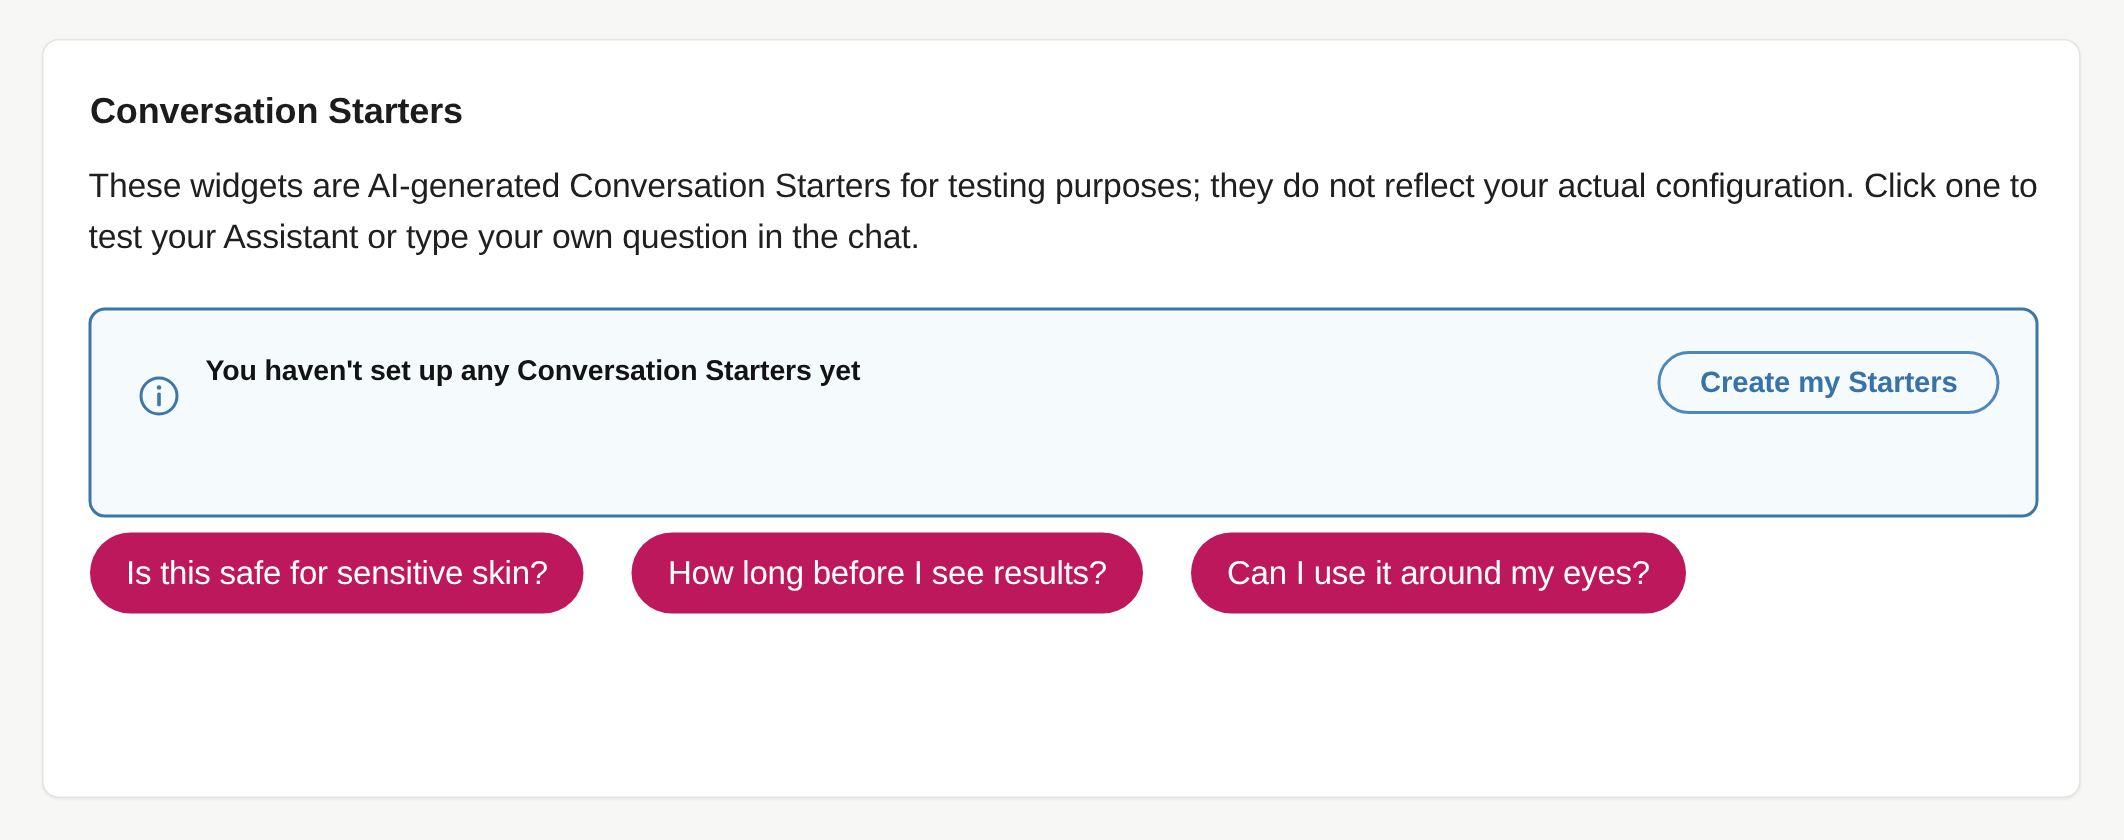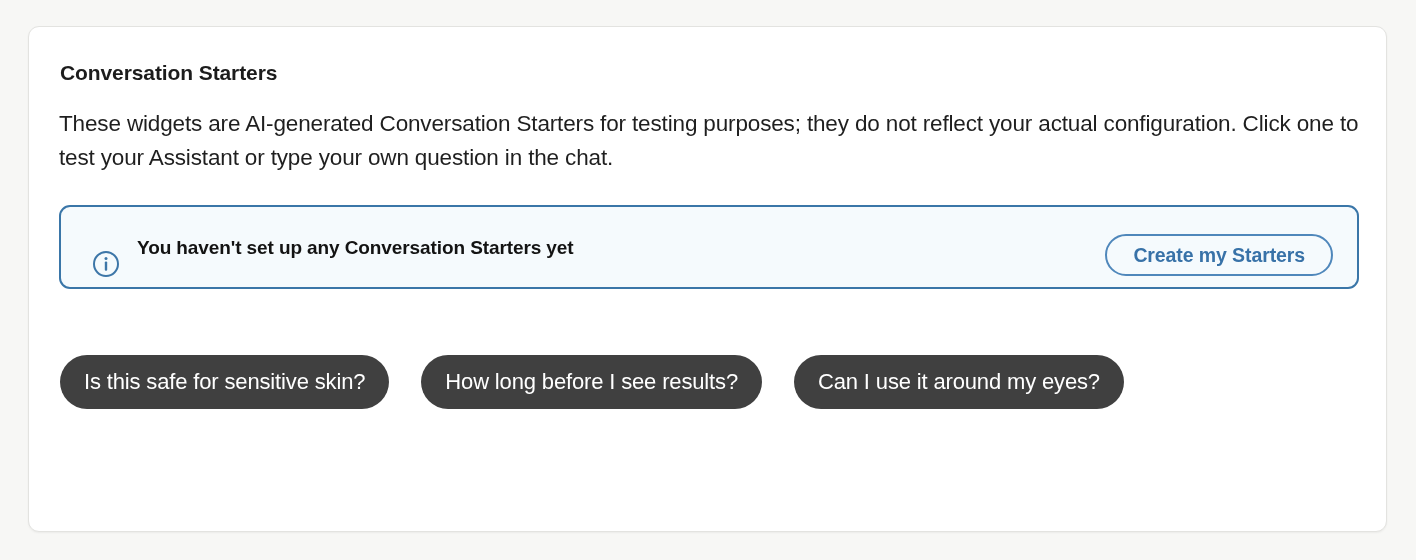--- a/index.html
+++ b/index.html
@@ -25,21 +25,21 @@
     background: #ffffff;
     border: 1px solid #e3e3e0;
     border-radius: 11px;
     box-shadow: 0 1px 2px rgba(0,0,0,0.05);
   }
 
   .card-title {
     position: absolute;
     left: 31px;
     top: 34px;
-    font-size: 21px;
+    font-size: 24px;
     font-weight: bold;
     color: #1c1c1c;
     letter-spacing: -0.1px;
   }
 
   .card-desc {
     position: absolute;
     left: 30px;
     top: 80px;
     width: 1300px;
@@ -48,21 +48,21 @@
     color: #1f1f1f;
     letter-spacing: -0.15px;
   }
 
   
   .banner {
     position: absolute;
     left: 30px;
     top: 178px;
     width: 1300px;
-    height: 84px;
+    height: 140px;
     box-sizing: border-box;
     background: #f5fafd;
     border: 2px solid #3a76a8;
     border-radius: 11px;
   }
   .banner-icon {
     position: absolute;
     left: 31px;
     top: 43px;
     width: 28px;
@@ -120,21 +120,21 @@
     flex-wrap: wrap;
     gap: 39px 32px;
     align-content: flex-start;
   }
   .chip {
     height: 54px;
     padding: 0 24px;
     box-sizing: border-box;
     display: inline-flex;
     align-items: center;
-    background: #404040;
+    background: #be185d;
     color: #ffffff;
     border: none;
     border-radius: 27px;
     font-size: 22px;
     font-family: "Liberation Sans", sans-serif;
     letter-spacing: -0.15px;
     cursor: pointer;
     white-space: nowrap;
   }
 </style>

